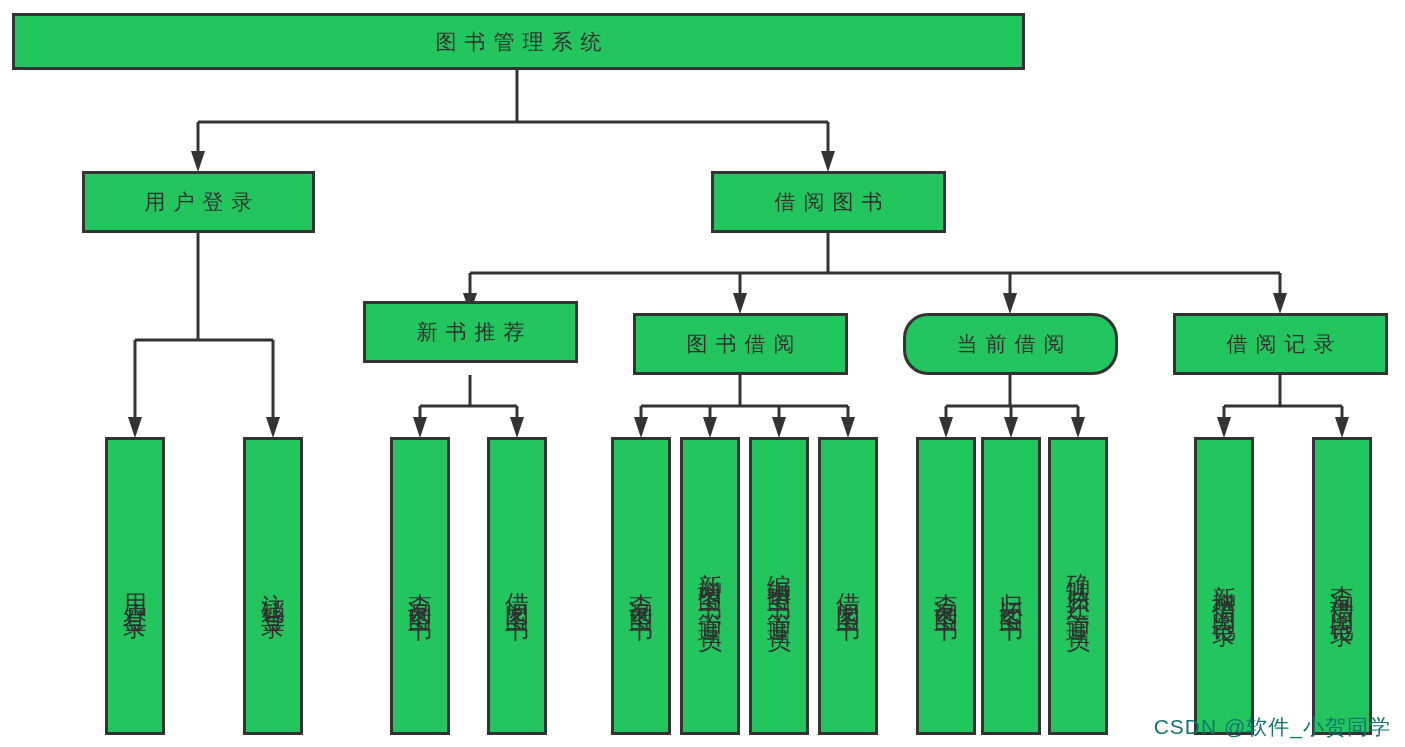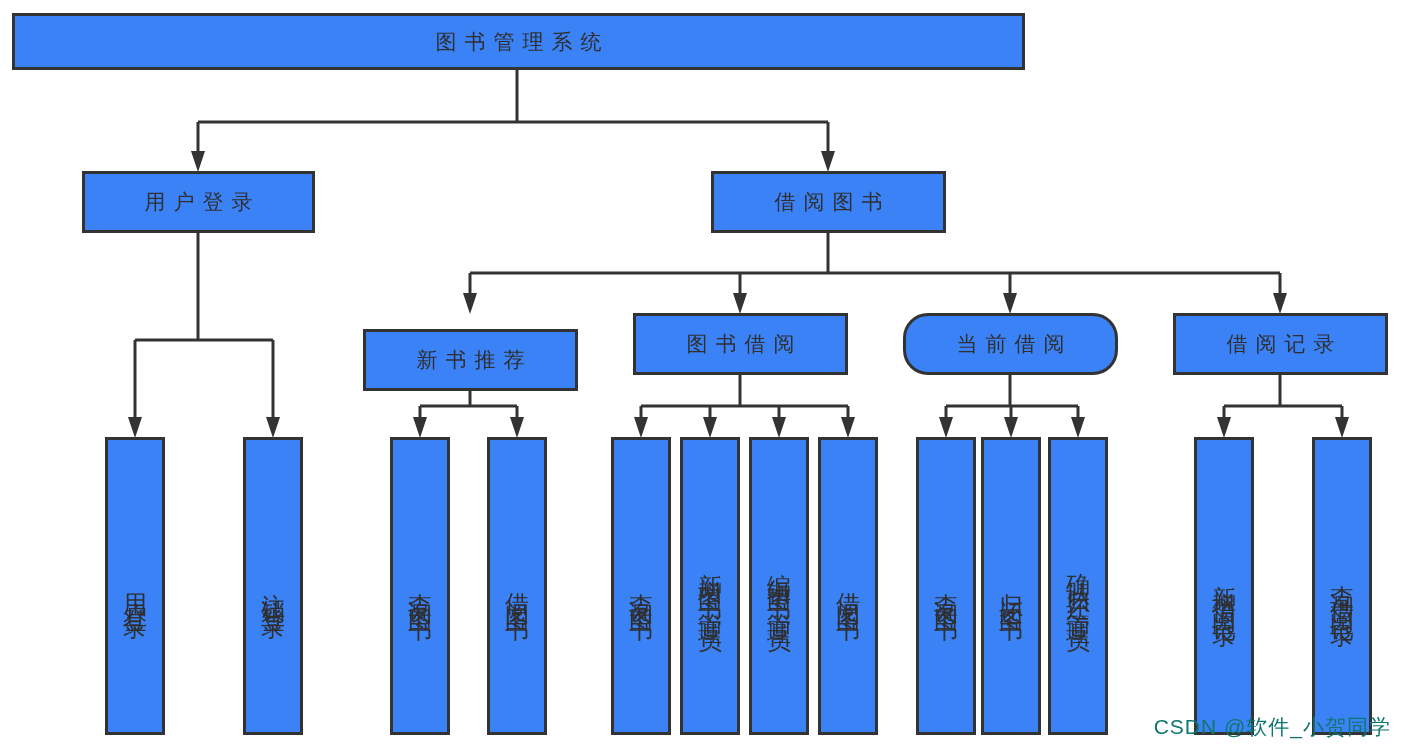--- a/index.html
+++ b/index.html
@@ -5,21 +5,21 @@
   html,body{margin:0;padding:0;background:#ffffff;}
   .stage{
     position:relative;width:1405px;height:747px;background:#ffffff;overflow:hidden;
     font-family:"Liberation Sans","DejaVu Sans",sans-serif;
   }
   .wires{position:absolute;left:0;top:0;}
   .wires line{stroke:#333333;stroke-width:3;}
   .wires polygon{fill:#333333;stroke:none;}
   .box{
     position:absolute;box-sizing:border-box;
-    border:3px solid #333333;background:#3b82f6;
+    border:3px solid #333333;background:#22c55e;
     display:flex;align-items:center;justify-content:center;
     color:#2f2f2f;
   }
   .hlabel{font-size:21px;letter-spacing:8px;margin-right:-8px;white-space:nowrap;}
   .leaf .vlabel{
     writing-mode:vertical-rl;text-orientation:mixed;
     font-size:24px;letter-spacing:8px;margin-bottom:-8px;
     line-height:1;white-space:nowrap;
   }
   .watermark{
@@ -98,21 +98,21 @@
     <span class="hlabel">图书管理系统</span>
   </div>
 
   <div class="box" style="left:82px;top:171px;width:233px;height:62px;">
     <span class="hlabel">用户登录</span>
   </div>
   <div class="box" style="left:711px;top:171px;width:235px;height:62px;">
     <span class="hlabel">借阅图书</span>
   </div>
 
-  <div class="box" style="left:363px;top:329px;width:215px;height:62px;">
+  <div class="box" style="left:363px;top:301px;width:215px;height:62px;">
     <span class="hlabel">新书推荐</span>
   </div>
   <div class="box" style="left:633px;top:313px;width:215px;height:62px;">
     <span class="hlabel">图书借阅</span>
   </div>
   <div class="box" style="left:903px;top:313px;width:215px;height:62px;border-radius:25px;">
     <span class="hlabel">当前借阅</span>
   </div>
   <div class="box" style="left:1173px;top:313px;width:215px;height:62px;">
     <span class="hlabel">借阅记录</span>

